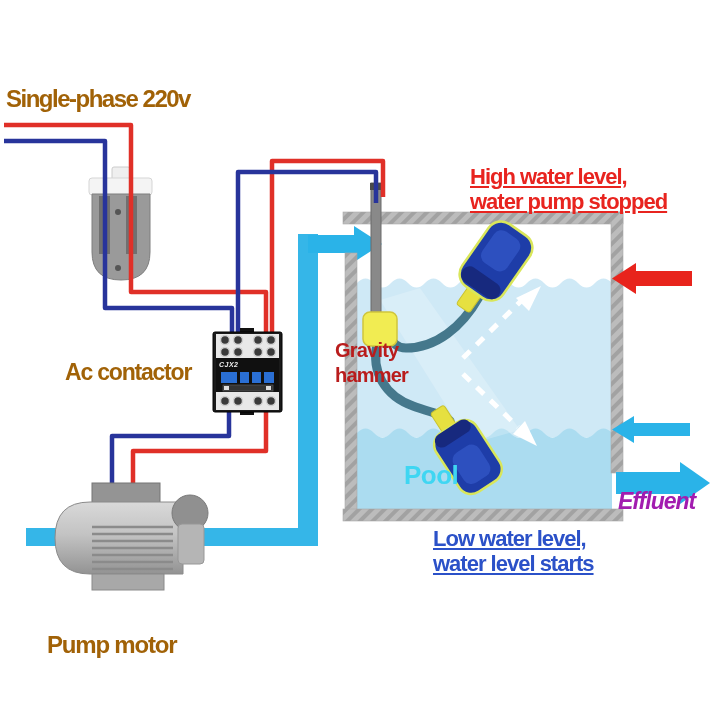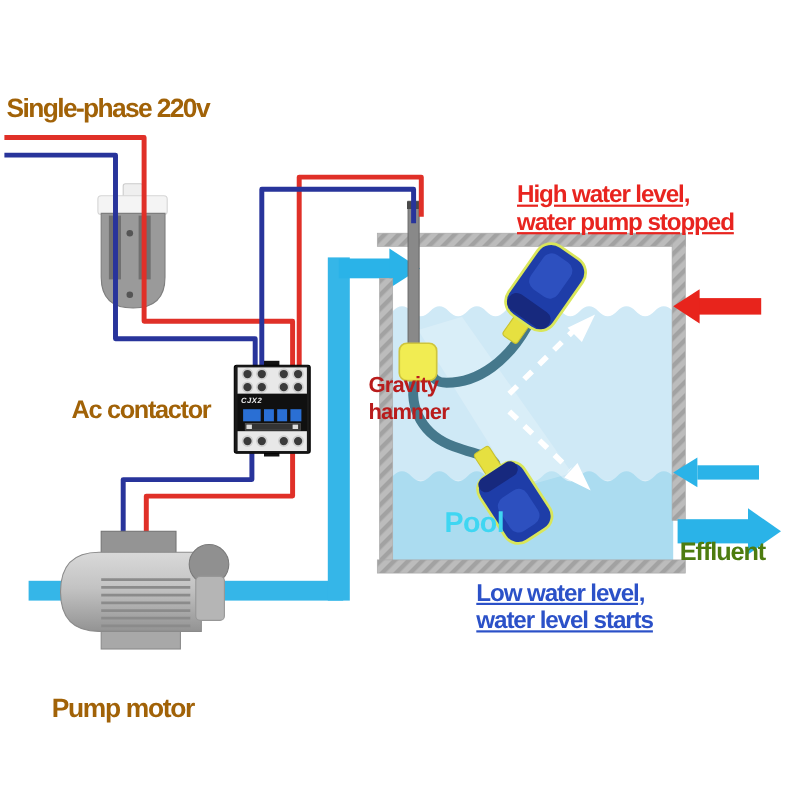--- a/index.html
+++ b/index.html
@@ -10,21 +10,21 @@
   .lbl-black{color:#a16207;}
   .t-title{left:6px;top:86px;font-size:24px;letter-spacing:-1.5px;}
   .t-knife{left:27px;top:214px;font-size:24px;letter-spacing:-1.5px;}
   .t-ac{left:65px;top:360px;font-size:23px;letter-spacing:-1.2px;}
   .t-pump{left:47px;top:590px;font-size:24px;letter-spacing:-1.2px;margin-top:42px;}
   .t-intake{left:270px;top:206px;font-size:24px;letter-spacing:-1.2px;color:#1b74d6;}
   .t-gravity{left:335px;top:338px;font-size:20px;line-height:25px;letter-spacing:-0.8px;color:#b91c1c;}
   .t-pool{left:370px;top:462px;font-size:26px;letter-spacing:-0.5px;color:#3fd6f2;margin-left:34px;}
   .t-high{left:470px;top:164px;font-size:22px;line-height:25px;letter-spacing:-1px;color:#e8241f;text-decoration:underline;}
   .t-low{left:433px;top:526px;font-size:22px;line-height:25px;letter-spacing:-1px;color:#2b51c8;text-decoration:underline;}
-  .t-effluent{left:618px;top:489px;font-size:23px;letter-spacing:-1px;color:#4d7c0f;}
+  .t-effluent{left:618px;top:489px;font-size:23px;letter-spacing:-1px;color:#a21caf;font-style:italic;}
   .t-cjx2{left:219px;top:361px;font-size:7px;color:#eeeeee;font-style:italic;letter-spacing:0.5px;}
 </style>
 </head>
 <body>
 
 <div id="stage">
 
 <svg id="art" width="720" height="720" viewBox="0 0 720 720">
   <defs>
     <pattern id="hatch" width="9" height="9" patternUnits="userSpaceOnUse" patternTransform="rotate(45)">

